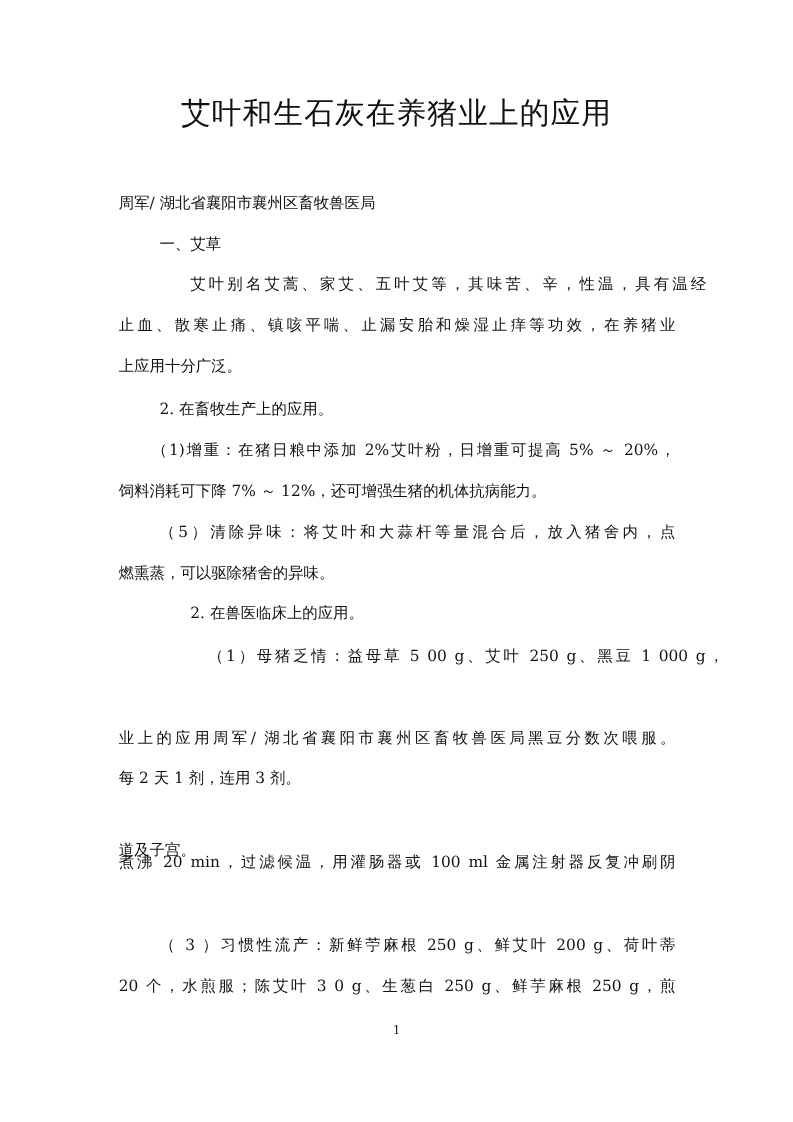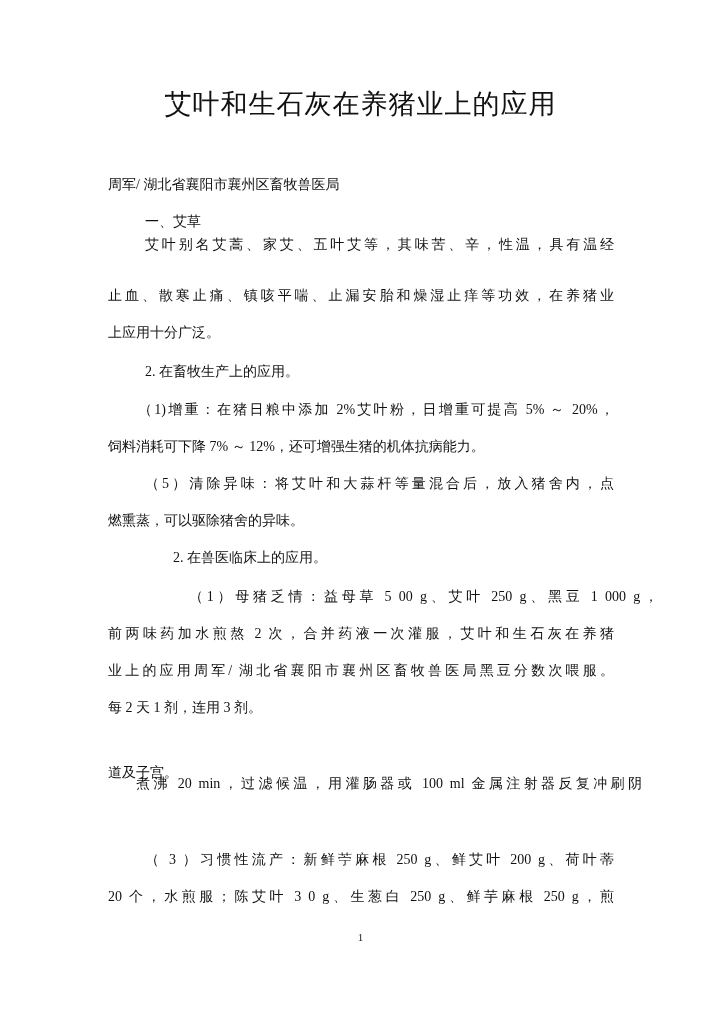--- a/index.html
+++ b/index.html
@@ -14,21 +14,20 @@
       overflow: hidden;
       font-family: "DejaVu Serif", "Liberation Serif", serif;
       color: #111111;
     }
     .page {
       position: absolute;
       left: 0; top: 0;
       width: 721px;
       height: 1020px;
       background: #ffffff;
-      font-family: Liberation Serif, serif;
     }
     .title {
       position: absolute;
       left: 0;
       top: 86px;
       width: 721px;
       text-align: center;
       font-size: 27px;
       letter-spacing: 1px;
       line-height: 36px;
@@ -63,39 +62,38 @@
   </style>
 </head>
 <body>
 
 <div class="page">
   <h1 class="title">艾叶和生石灰在养猪业上的应用</h1>
 
   <div class="line noj" style="top:173px;">周军/ 湖北省襄阳市襄州区畜牧兽医局</div>
   <div class="line noj indent" style="top:210px;">一、艾草</div>
 
-  <div class="line indent" style="top:233px;">艾叶别名艾蒿、家艾、五叶艾等，其味苦、辛，性温，具有温经</div>
+  <div class="line indent" style="top:247px;margin-left:28px;">艾叶别名艾蒿、家艾、五叶艾等，其味苦、辛，性温，具有温经</div>
   <div class="line" style="top:284px;">止血、散寒止痛、镇咳平喘、止漏安胎和燥湿止痒等功效，在养猪业</div>
   <div class="line noj" style="top:321px;">上应用十分广泛。</div>
 
   <div class="line noj indent" style="top:360px;">2. 在畜牧生产上的应用。</div>
 
   <div class="line indent2" style="top:398px;">（1)增重：在猪日粮中添加 2%艾叶粉，日增重可提高 5% ～ 20%，</div>
   <div class="line noj" style="top:435px;">饲料消耗可下降 7% ～ 12%，还可增强生猪的机体抗病能力。</div>
 
   <div class="line indent" style="top:472px;">（5）清除异味：将艾叶和大蒜杆等量混合后，放入猪舍内，点</div>
   <div class="line noj" style="top:509px;">燃熏蒸，可以驱除猪舍的异味。</div>
 
   <div class="line noj indent" style="top:546px;margin-left:28px;">2. 在兽医临床上的应用。</div>
 
   <div class="line indent" style="top:585px;margin-left:44px;">（1）母猪乏情：益母草 5 00 g、艾叶 250 g、黑豆 1 000 g，</div>
-  <div class="line" style="top:622px;">前两味药加水煎熬 2 次，合并药液一次灌服，艾叶和生石灰在养猪</div>
   <div class="line" style="top:659px;">业上的应用周军/ 湖北省襄阳市襄州区畜牧兽医局黑豆分数次喂服。</div>
   <div class="line noj" style="top:696px;">每 2 天 1 剂，连用 3 剂。</div>
 
-  <div class="line" style="top:772px;margin-left:28px;">煮沸 20 min，过滤候温，用灌肠器或 100 ml 金属注射器反复冲刷阴</div>
+  <div class="line" style="top:772px;">煮沸 20 min，过滤候温，用灌肠器或 100 ml 金属注射器反复冲刷阴</div>
   <div class="line noj" style="top:761px;">道及子宫。</div>
 
   <div class="line indent" style="top:848px;">（ 3 ）习惯性流产：新鲜苧麻根 250 g、鲜艾叶 200 g、荷叶蒂</div>
   <div class="line" style="top:885px;">20 个，水煎服；陈艾叶 3 0 g、生葱白 250 g、鲜芋麻根 250 g，煎</div>
 
   <div class="page-number">1</div>
 </div>
 
 </body></html>

